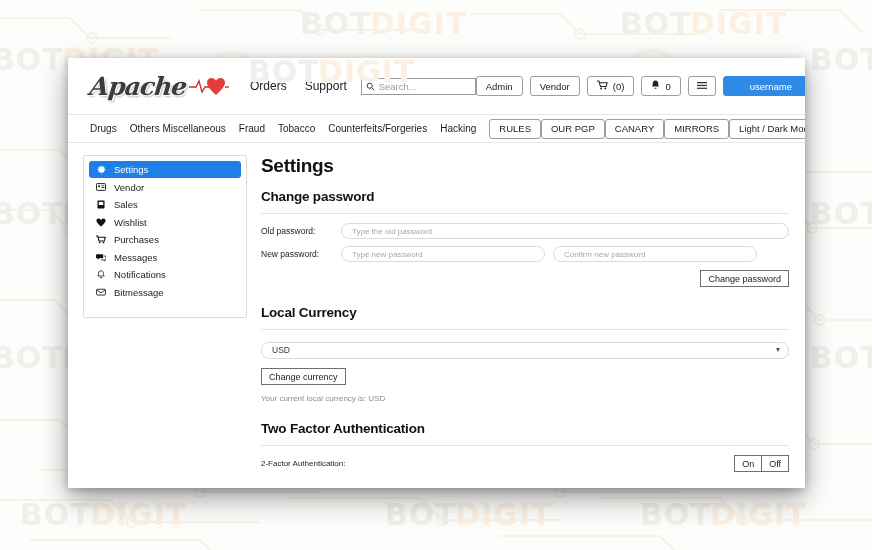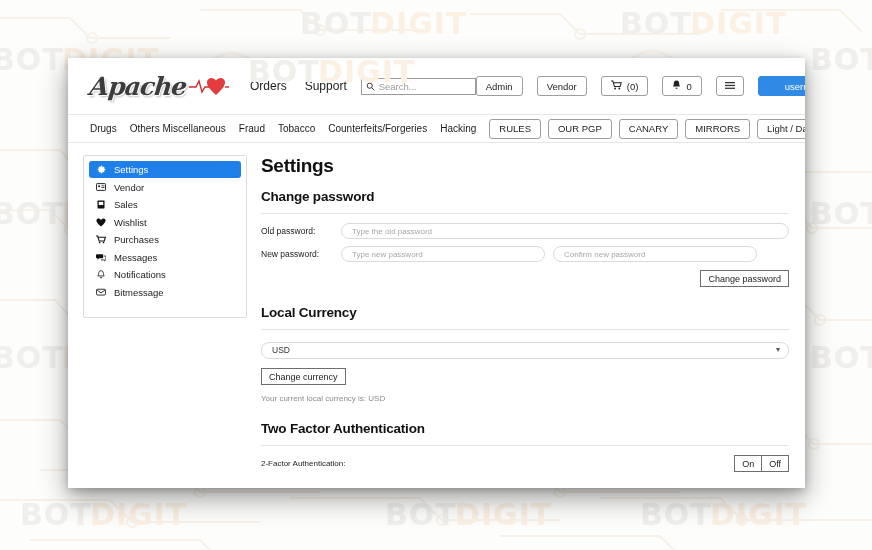--- a/index.html
+++ b/index.html
@@ -123,21 +123,21 @@
     color: #333;
     width: 100%;
     background: transparent;
   }
   #search-box input::placeholder { color: #9b9b9b; }
 
   .hdr-right {
     margin-left: auto;
     display: flex;
     align-items: flex-end;
-    gap: 14px;
+    gap: 7px;
     flex: none;
   }
   .btn-o {
     border: 1px solid #9e9e9e;
     background: #fff;
     border-radius: 3px;
     font-size: 9.5px;
     font-family: "Liberation Sans", sans-serif;
     color: #222;
     height: 20px;
@@ -175,21 +175,20 @@
   .cat-link {
     font-size: 10px;
     color: #1b1b1b;
     margin-right: 13px;
     text-decoration: none;
     white-space: nowrap;
   }
   .cat-right {
     margin-left: auto;
     display: flex;
-    gap: 7px;
     align-items: center;
   }
 
   
   #card-body {
     display: flex;
     padding: 12px 16px 0 15px;
     gap: 14px;
     position: relative;
     height: 345px;

